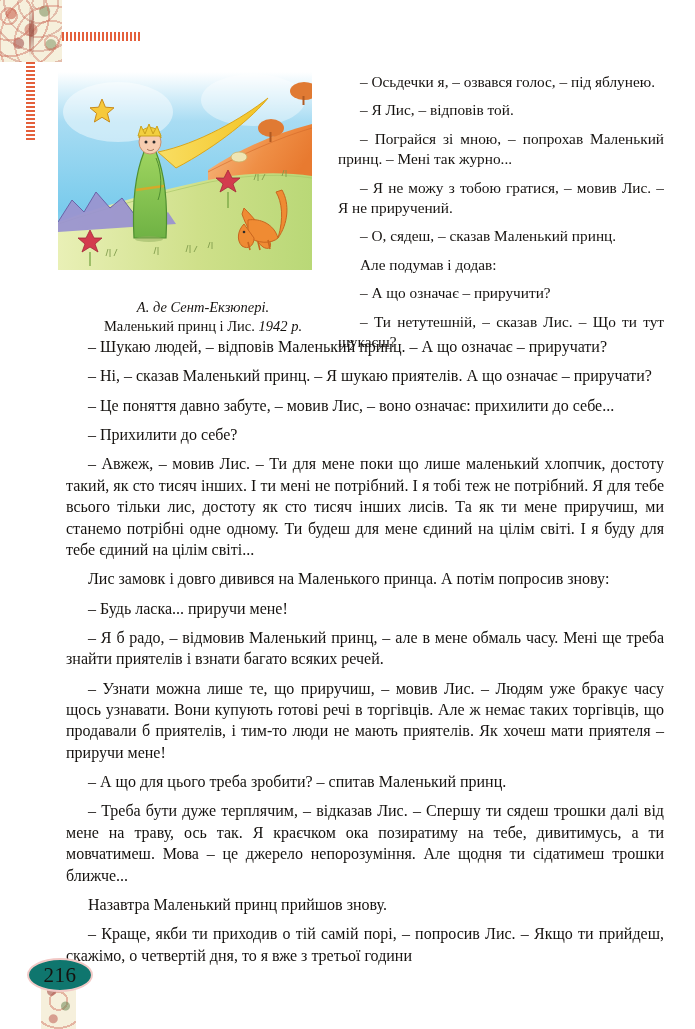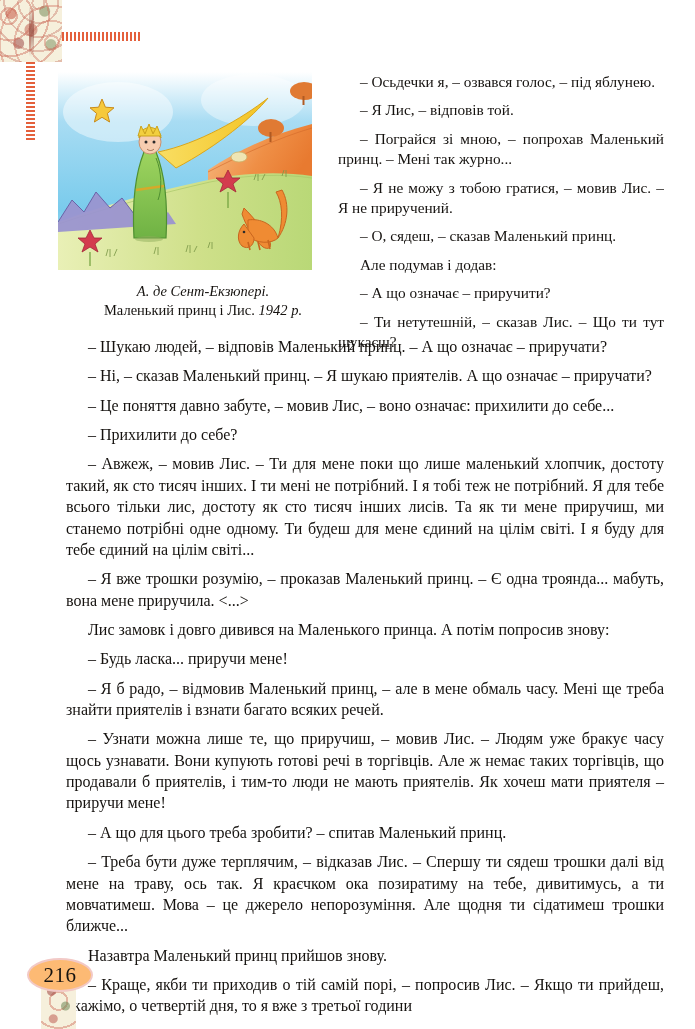--- a/index.html
+++ b/index.html
@@ -84,21 +84,21 @@
 
   .caption {
     position: absolute;
     left: 58px;
     top: 282px;
     width: 290px;
     text-align: center;
     font-size: 14.5px;
     line-height: 1.30;
   }
-  .caption .author { font-style: italic; display: block; }
+  .caption .author { font-style: italic; display: block; margin-top: 16px; }
   .caption .work   { display: block; }
   .caption .work .year { font-style: italic; margin-top: 24px; }
 
   
   .col-right {
     position: absolute;
     left: 330px;
     top: 64px;
     width: 342px;
     font-size: 15.3px;
@@ -143,21 +143,21 @@
       #f6f0dc;
   }
   .folio {
     position: absolute;
     left: 27px;
     top: 958px;
     width: 62px;
     height: 30px;
     border: 2px solid #f2c9c6;
     border-radius: 50%;
-    background: #fdba74;
+    background: #0f766e;
     display: flex;
     align-items: center;
     justify-content: center;
     font-size: 21px;
     letter-spacing: .5px;
     color: #15120f;
   }
 </style>
 </head>
 <body>
@@ -281,21 +281,20 @@
   <p class="para">– А що означає – приручити?</p>
   <p class="para">– Ти нетутешній, – сказав Лис. – Що ти тут шукаєш?</p>
 </div>
 
 <div class="col-full">
   <p class="para">– Шукаю людей, – відповів Маленький принц. – А що означає – приручати?</p>
   <p class="para">– Ні, – сказав Маленький принц. – Я шукаю приятелів. А що означає – приручати?</p>
   <p class="para">– Це поняття давно забуте, – мовив Лис, – воно означає: прихилити до себе...</p>
   <p class="para">– Прихилити до себе?</p>
   <p class="para">– Авжеж, – мовив Лис. – Ти для мене поки що лише маленький хлопчик, достоту такий, як сто тисяч інших. І ти мені не потрібний. І я тобі теж не потрібний. Я для тебе всього тільки лис, достоту як сто тисяч інших лисів. Та як ти мене приручиш, ми станемо потрібні одне одному. Ти будеш для мене єдиний на цілім світі. І я буду для тебе єдиний на цілім світі...</p>
-  <p class="para">– Я вже трошки розумію, – проказав Маленький принц. – Є одна троянда... мабуть, вона мене приручила. &lt;...&gt;</p>
   <p class="para">Лис замовк і довго дивився на Маленького принца. А потім попросив знову:</p>
   <p class="para">– Будь ласка... приручи мене!</p>
   <p class="para">– Я б радо, – відмовив Маленький принц, – але в мене обмаль часу. Мені ще треба знайти приятелів і взнати багато всяких речей.</p>
   <p class="para">– Узнати можна лише те, що приручиш, – мовив Лис. – Людям уже бракує часу щось узнавати. Вони купують готові речі в торгівців. Але ж немає таких торгівців, що продавали б приятелів, і тим-то люди не мають приятелів. Як хочеш мати приятеля – приручи мене!</p>
   <p class="para">– А що для цього треба зробити? – спитав Маленький принц.</p>
   <p class="para">– Треба бути дуже терплячим, – відказав Лис. – Спершу ти сядеш трошки далі від мене на траву, ось так. Я краєчком ока позиратиму на тебе, дивитимусь, а ти мовчатимеш. Мова – це джерело непорозуміння. Але щодня ти сідатимеш трошки ближче...</p>
   <p class="para">Назавтра Маленький принц прийшов знову.</p>
   <p class="para">– Краще, якби ти приходив о тій самій порі, – попросив Лис. – Якщо ти прийдеш, скажімо, о четвертій дня, то я вже з третьої години</p>
 </div>
 

